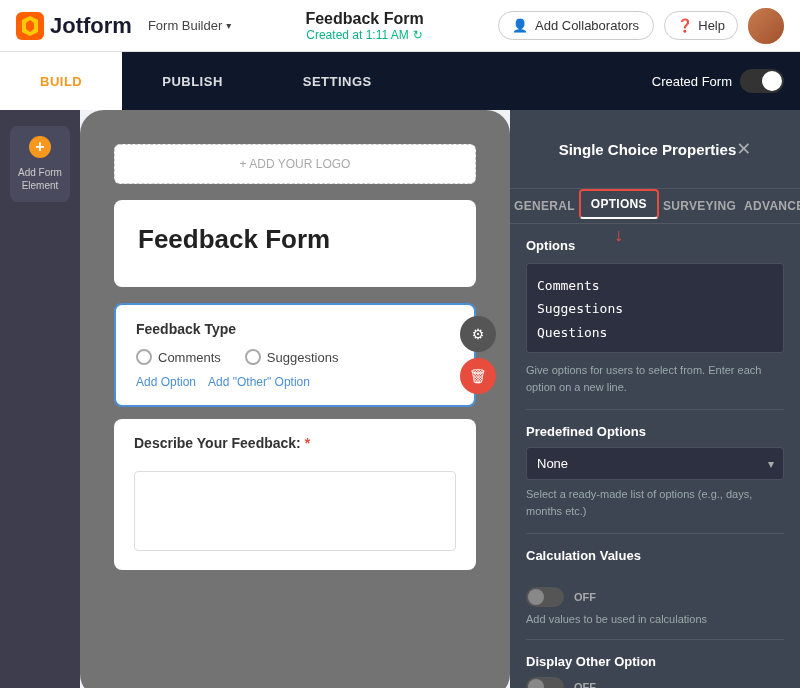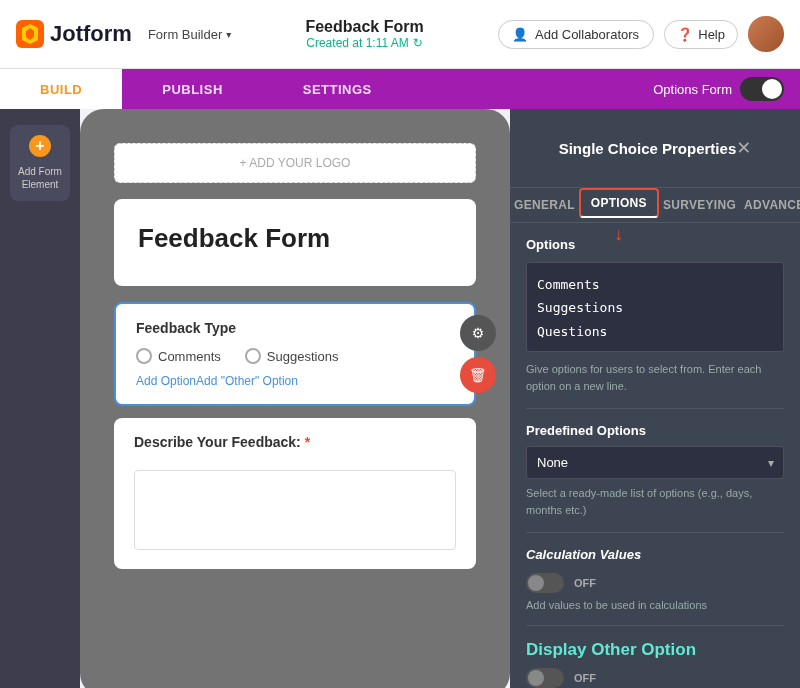--- a/index.html
+++ b/index.html
@@ -1,35 +1,35 @@
 <!DOCTYPE html>
 <html><head>
   <meta charset="utf-8">
   <style>
     * { box-sizing: border-box; margin: 0; padding: 0; }
     body { font-family: -apple-system, BlinkMacSystemFont, 'Segoe UI', sans-serif; font-size: 14px; background: #f0f2f5; width: 800px; height: 688px; overflow: hidden; }
 
     
-    .header { display: flex; align-items: center; background: #fff; height: 69px; padding: 0 16px; border-bottom: 1px solid #e0e0e0; gap: 12px; }
+    .header { display: flex; align-items: center; background: #fff; height: 52px; padding: 0 16px; border-bottom: 1px solid #e0e0e0; gap: 12px; }
     .logo-area { display: flex; align-items: center; gap: 6px; }
     .logo-icon { width: 28px; height: 28px; }
     .logo-text { font-size: 22px; font-weight: 700; color: #1a1a2e; }
     .form-builder-btn { display: flex; align-items: center; gap: 4px; font-size: 13px; color: #444; cursor: pointer; margin-left: 4px; justify-content: center; }
     .chevron-down { font-size: 10px; }
     .header-center { flex: 1; text-align: center; }
     .form-title-header { font-size: 16px; font-weight: 700; color: #222; }
     .form-created { font-size: 12px; color: #09b585; display: flex; align-items: center; justify-content: center; gap: 4px; }
     .header-actions { display: flex; align-items: center; gap: 10px; }
     .add-collab-btn { display: flex; align-items: center; gap: 6px; background: #fff; border: 1.5px solid #ccc; border-radius: 20px; padding: 6px 14px; font-size: 13px; color: #333; cursor: pointer; }
     .help-btn { display: flex; align-items: center; gap: 5px; background: #fff; border: 1.5px solid #ccc; border-radius: 20px; padding: 6px 12px; font-size: 13px; color: #333; cursor: pointer; }
     .avatar { width: 36px; height: 36px; border-radius: 50%; background: #c97b50; overflow: hidden; display: flex; align-items: center; justify-content: center; }
     .avatar-img { width: 36px; height: 36px; border-radius: 50%; background: linear-gradient(135deg, #c97b50, #a0522d); }
 
     
-    .nav-tabs { display: flex; background: #a21caf; height: 40px; align-items: stretch; position: relative; }
+    .nav-tabs { display: flex; background: #0f172a; height: 58px; align-items: stretch; position: relative; }
     .nav-tab { flex: 0 0 auto; padding: 0 40px; display: flex; align-items: center; justify-content: center; font-size: 13px; font-weight: 600; color: rgba(255,255,255,0.85); cursor: pointer; letter-spacing: 0.5px; }
     .nav-tab.active { background: #fff; color: #f7971e; }
     .nav-tab-publish { color: rgba(255,255,255,0.85); }
     .preview-form-area { margin-left: auto; display: flex; align-items: center; gap: 8px; padding-right: 16px; }
     .preview-label { color: #fff; font-size: 13px; font-weight: 500; }
     .toggle-switch { width: 44px; height: 24px; background: #333; border-radius: 12px; position: relative; cursor: pointer; }
     .toggle-knob { width: 20px; height: 20px; background: #fff; border-radius: 50%; position: absolute; top: 2px; right: 2px; }
 
     
     .main-layout { display: flex; height: calc(688px - 56px - 44px); }
@@ -44,21 +44,21 @@
     .add-logo-bar { border: 1.5px dashed #ccc; border-radius: 6px; text-align: center; padding: 12px; color: #aaa; font-size: 12px; margin-bottom: 16px; background: #fff; }
     .form-card { background: #fff; border-radius: 8px; padding: 24px; margin-bottom: 16px; }
     .form-heading { font-size: 26px; font-weight: 700; color: #222; margin-bottom: 8px; }
     .form-subtext { font-size: 13px; color: #666; }
 
     .field-card { background: #fff; border-radius: 8px; padding: 16px 20px; margin-bottom: 12px; border: 2px solid #4a90d9; position: relative; }
     .field-label { font-size: 14px; font-weight: 600; color: #333; margin-bottom: 12px; }
     .radio-options { display: flex; gap: 24px; margin-bottom: 10px; }
     .radio-option { display: flex; align-items: center; gap: 6px; font-size: 13px; color: #444; }
     .radio-circle { width: 16px; height: 16px; border: 2px solid #aaa; border-radius: 50%; }
-    .field-links { display: flex; }
+    .field-links { display: flex; gap: 12px; }
     .field-link { color: #4a90d9; font-size: 12px; cursor: pointer; text-decoration: none; }
     .field-actions { position: absolute; right: -20px; top: 50%; transform: translateY(-50%); display: flex; flex-direction: column; gap: 6px; }
     .action-btn-gear { width: 36px; height: 36px; background: #555; border-radius: 50%; display: flex; align-items: center; justify-content: center; color: #fff; cursor: pointer; font-size: 14px; }
     .action-btn-delete { width: 36px; height: 36px; background: #e74c3c; border-radius: 50%; display: flex; align-items: center; justify-content: center; color: #fff; cursor: pointer; font-size: 14px; }
 
     .field-card2 { background: #fff; border-radius: 8px; padding: 16px 20px; margin-bottom: 12px; }
     .required-star { color: #e74c3c; }
     .textarea-field { width: 100%; border: 1.5px solid #ddd; border-radius: 4px; height: 80px; margin-top: 8px; resize: none; }
     .text-input-field { width: 45%; border: 1.5px solid #ddd; border-radius: 4px; height: 32px; margin-top: 8px; padding: 0 8px; }
 
@@ -81,28 +81,28 @@
     .options-help { font-size: 11px; color: #9aa; margin-top: 6px; line-height: 1.5; }
 
     .panel-divider { border: none; border-top: 1px solid rgba(255,255,255,0.1); margin: 14px 0; }
 
     .predefined-label { font-size: 13px; font-weight: 700; color: #fff; margin-bottom: 8px; }
     .predefined-select { width: 100%; background: #2c3040; border: 1px solid rgba(255,255,255,0.15); border-radius: 4px; color: #fff; font-size: 13px; padding: 8px 10px; appearance: none; cursor: pointer; }
     .select-wrapper { position: relative; }
     .select-arrow { position: absolute; right: 10px; top: 50%; transform: translateY(-50%); color: #aaa; font-size: 12px; pointer-events: none; }
     .predefined-help { font-size: 11px; color: #9aa; margin-top: 6px; line-height: 1.5; }
 
-    .calc-label { font-size: 13px; font-weight: 700; color: #fff; margin-bottom: 11px; font-style: italic; }
+    .calc-label { font-size: 13px; font-weight: 700; color: #fff; margin-bottom: 24px; }
     .toggle-row { display: flex; align-items: center; gap: 10px; }
     .mini-toggle { width: 38px; height: 20px; background: #555; border-radius: 10px; position: relative; cursor: pointer; display: flex; align-items: center; }
     .mini-toggle-knob { width: 16px; height: 16px; background: #888; border-radius: 50%; position: absolute; left: 2px; }
     .mini-toggle-label { font-size: 11px; color: #aaa; font-weight: 600; }
     .calc-help { font-size: 11px; color: #9aa; margin-top: 6px; }
 
-    .display-other-label { font-size: 17px; font-weight: 700; color: #5eead4; margin-bottom: 8px; }
+    .display-other-label { font-size: 13px; font-weight: 700; color: #ffffff; margin-bottom: 8px; }
   </style>
 </head>
 <body>
 
 <div class="header">
   <div class="logo-area">
     <svg class="logo-icon" viewBox="0 0 28 28" fill="none">
       <rect width="28" height="28" rx="6" fill="#FF6100"></rect>
       <path d="M6 8 L14 4 L22 8 L22 20 L14 24 L6 20 Z" fill="#FFD700" opacity="0.9"></path>
       <path d="M10 11 L14 8 L18 11 L18 17 L14 20 L10 17 Z" fill="#FF6100"></path>
@@ -133,21 +133,21 @@
       <div class="avatar-img"></div>
     </div>
   </div>
 </div>
 
 <div class="nav-tabs">
   <div class="nav-tab active">BUILD</div>
   <div class="nav-tab nav-tab-publish">PUBLISH</div>
   <div class="nav-tab">SETTINGS</div>
   <div class="preview-form-area">
-    <span class="preview-label">Options Form</span>
+    <span class="preview-label">Created Form</span>
     <div class="toggle-switch">
       <div class="toggle-knob"></div>
     </div>
   </div>
 </div>
 
 <div class="main-layout">
 
   <div class="sidebar">
     <div class="add-form-btn">

